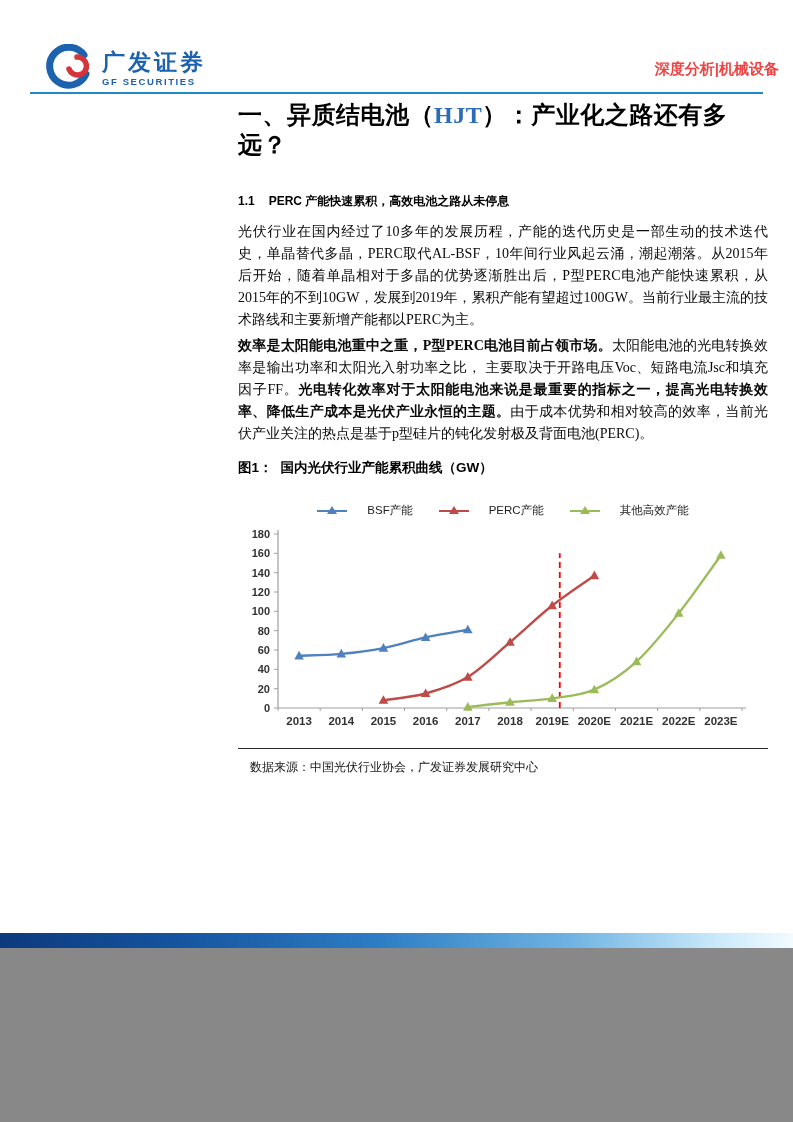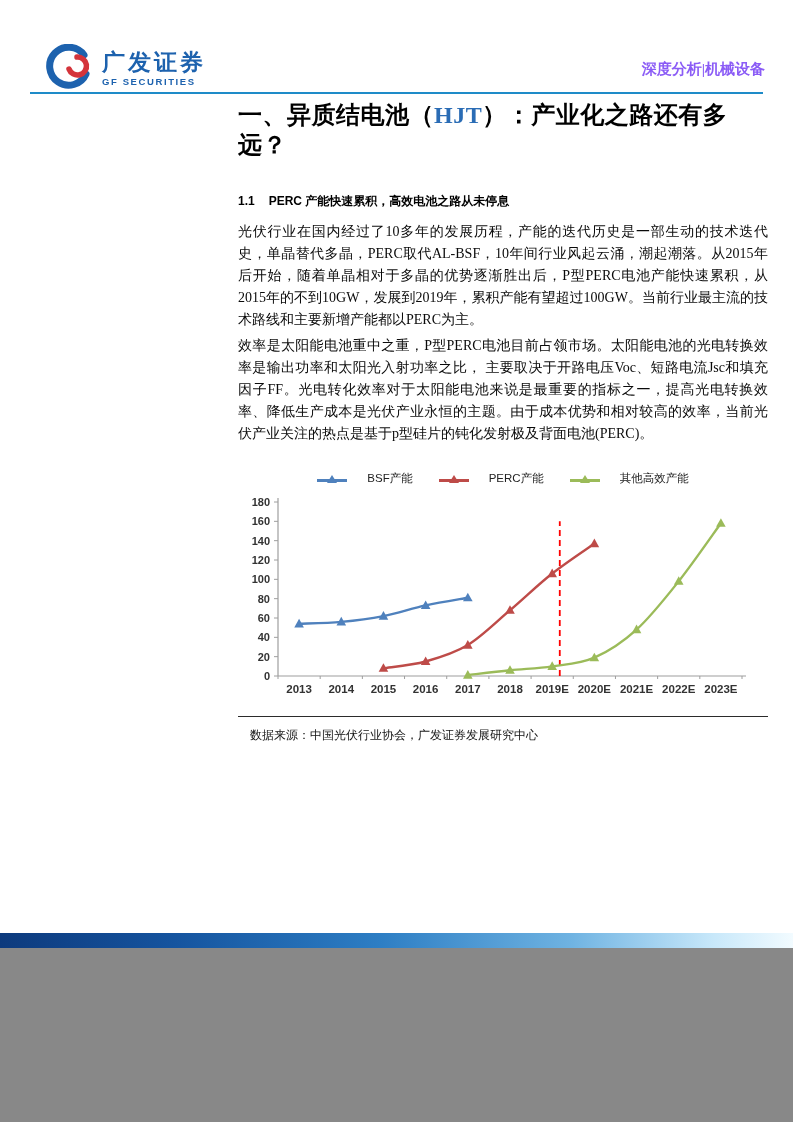--- a/index.html
+++ b/index.html
@@ -7,42 +7,42 @@
         overflow:hidden;font-family:"Liberation Serif",serif;color:#111;}
 
   
   .logo{position:absolute;left:44px;top:44px;display:flex;align-items:center;}
   .logo svg{display:block;}
   .logo-text{margin-left:8px;line-height:1;}
   .logo-cn{font-family:"Liberation Sans",sans-serif;font-weight:bold;font-size:23px;
            color:#1d62ae;letter-spacing:3px;}
   .logo-en{font-family:"Liberation Sans",sans-serif;font-weight:bold;font-size:9.5px;
            color:#1d62ae;letter-spacing:1.6px;margin-top:3px;}
-  .header-right{position:absolute;right:28px;top:60px;font-family:Liberation Serif, serif;
-           font-weight:bold;font-size:15px;color:#8b5cf6;}
+  .header-right{position:absolute;right:14px;top:60px;font-family:Liberation Sans, sans-serif;
+           font-weight:bold;font-size:15px;color:#ef4444;}
   .header-rule{position:absolute;left:30px;right:30px;top:92px;height:2px;background:#1e8bc8;}
 
   
   .main{position:absolute;left:238px;top:100px;width:530px;}
   h1.title{margin:0;font-size:24px;font-weight:bold;line-height:30px;letter-spacing:.5px;color:#000;}
   h1.title .hjt{color:#2a6cb5;}
   h2.sec{margin:31px 0 0 0;font-family:"Liberation Sans",sans-serif;font-size:12px;
          font-weight:bold;color:#000;line-height:20px;}
   h2.sec .num{margin-right:14px;}
   p.body{margin:10px 0 0 0;font-size:14px;line-height:22px;text-align:justify;color:#0a0a0a;}
   p.body + p.body{margin-top:4px;}
-  p.body .b{font-weight:normal;}
+  p.body .b{font-weight:bold;}
 
   
   .figure{margin-top:14px;}
   .fig-caption{font-family:"Liberation Sans",sans-serif;font-weight:bold;font-size:13.5px;color:#000;}
   .fig-caption .cap-label{margin-right:8px;}
   .legend{display:flex;justify-content:center;gap:26px;margin-top:26px;
           font-family:"Liberation Sans",sans-serif;font-size:11.5px;color:#222;}
-  .lg-item{display:flex;align-items:flex-end;gap:20px;}
+  .lg-item{display:flex;align-items:center;gap:20px;}
   .lg-marker{position:relative;width:30px;height:12px;}
   .lg-line{position:absolute;left:0;top:5px;width:30px;height:2.6px;}
   .lg-tri{position:absolute;left:10px;top:1px;width:0;height:0;
           border-left:5px solid transparent;border-right:5px solid transparent;}
   .chart-wrap{margin-top:6px;padding-left:2px;}
   .fig-rule{height:1px;background:#2b2b2b;margin-top:8px;}
   .source{margin:10px 0 0 12px;font-size:12px;color:#151515;}
 
   .after-fig{margin-top:36px !important;}
 
@@ -79,20 +79,21 @@
 
   <div class="main">
     <h1 class="title"><span>一、异质结电池（</span><span class="hjt">HJT</span><span>）：产业化之路还有多远？</span></h1>
 
     <h2 class="sec"><span class="num">1.1</span><span>PERC 产能快速累积，高效电池之路从未停息</span></h2>
 
     <p class="body"><span>光伏行业在国内经过了10多年的发展历程，产能的迭代历史是一部生动的技术迭代史，单晶替代多晶，PERC取代AL-BSF，10年间行业风起云涌，潮起潮落。从2015年后开始，随着单晶相对于多晶的优势逐渐胜出后，P型PERC电池产能快速累积，从2015年的不到10GW，发展到2019年，累积产能有望超过100GW。当前行业最主流的技术路线和主要新增产能都以PERC为主。</span></p>
     <p class="body"><span class="b">效率是太阳能电池重中之重，P型PERC电池目前占领市场。</span><span>太阳能电池的光电转换效率是输出功率和太阳光入射功率之比， 主要取决于开路电压Voc、短路电流Jsc和填充因子FF。</span><span class="b">光电转化效率对于太阳能电池来说是最重要的指标之一，提高光电转换效率、降低生产成本是光伏产业永恒的主题。</span><span>由于成本优势和相对较高的效率，当前光伏产业关注的热点是基于p型硅片的钝化发射极及背面电池(PERC)。</span></p>
 
     <div class="figure">
+      <div class="fig-caption"><span class="cap-label">图1：</span><span>国内光伏行业产能累积曲线（GW）</span></div>
 
       <div class="legend">
           <div class="lg-item">
             <span class="lg-marker">
               <span class="lg-line" style="background: rgb(79, 129, 189);"></span>
               <span class="lg-tri" style="border-bottom: 8px solid rgb(79, 129, 189);"></span>
             </span>
             <span>BSF产能</span>
           </div>
           <div class="lg-item">

